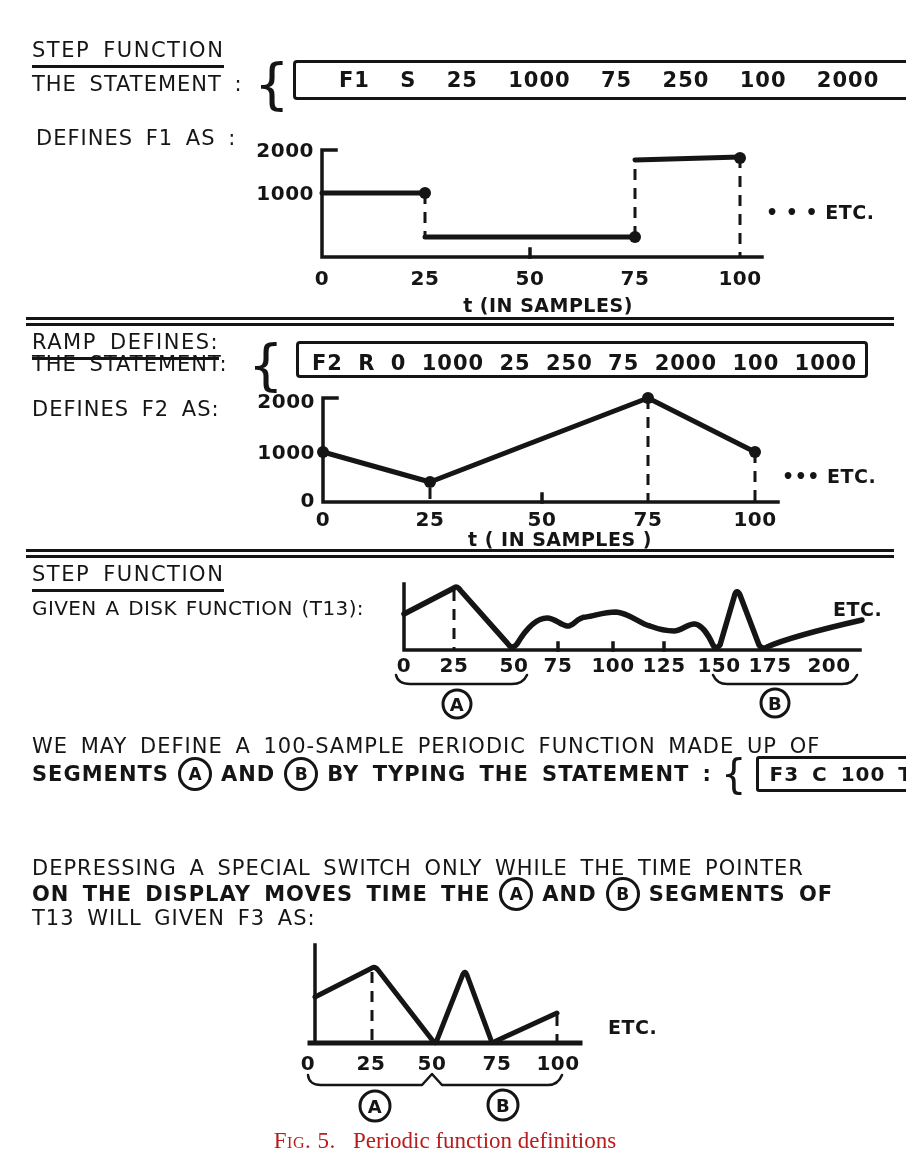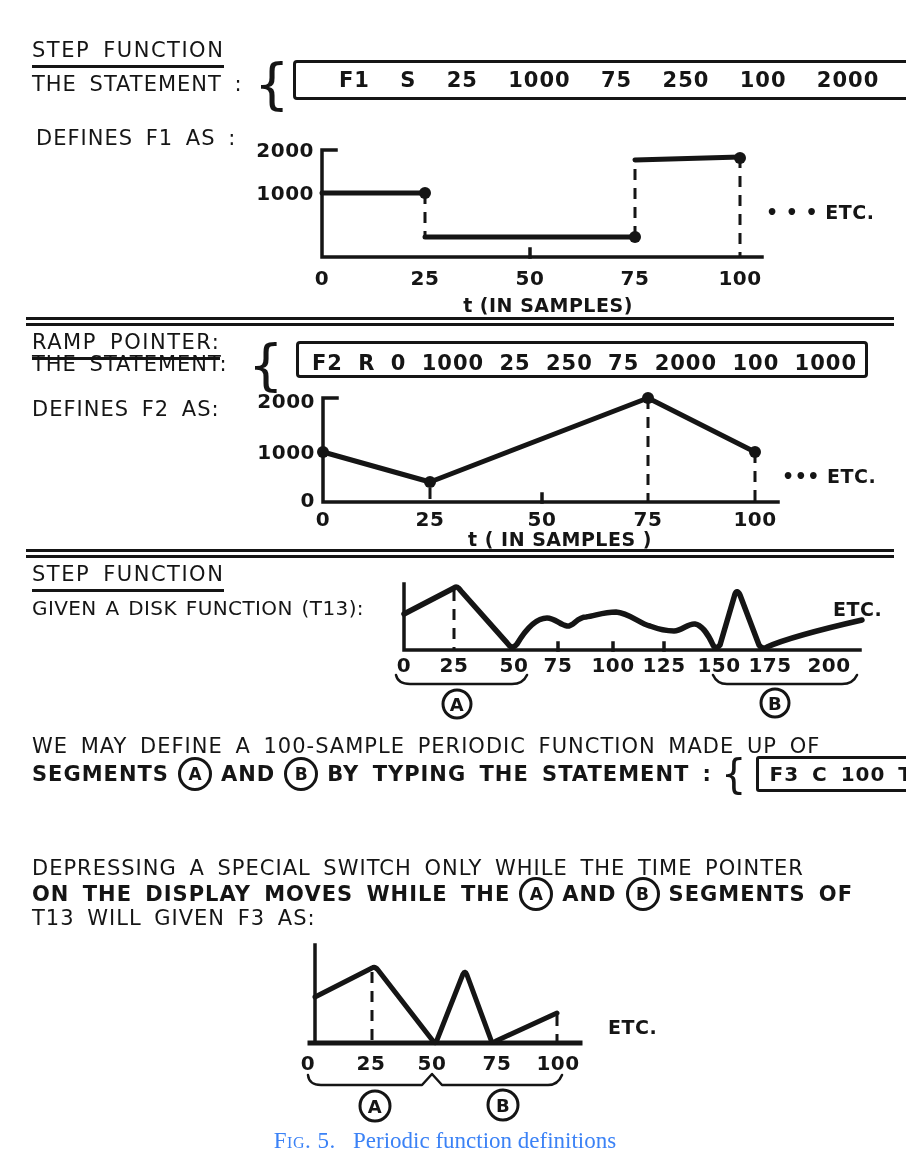--- a/index.html
+++ b/index.html
@@ -27,21 +27,21 @@
   .dot{fill:#151515;}
   .bracepath{stroke:#151515;stroke-width:2.5;fill:none;stroke-linecap:round;stroke-linejoin:round;}
   .circmark{stroke:#151515;stroke-width:3;fill:none;}
   .pline{position:absolute;display:flex;align-items:center;gap:9px;font-weight:bold;font-size:21px;
          letter-spacing:1px;word-spacing:5px;white-space:nowrap;}
   .circ{display:inline-flex;width:28px;height:28px;border:3px solid #151515;border-radius:50%;
         align-items:center;justify-content:center;font-size:17px;font-weight:bold;letter-spacing:0;flex:none;}
   .inlinebox{display:inline-flex;align-items:center;border:3px solid #151515;border-radius:3px;height:30px;
              padding:0 10px;font-size:20px;letter-spacing:1px;word-spacing:5px;flex:none;}
   .caption{position:absolute;left:0;width:890px;text-align:center;font-family:"Liberation Serif",serif;
-           font-size:23px;color:#3b82f6;}
+           font-size:23px;color:#b91c1c;}
   .caption .sc{font-variant:small-caps;letter-spacing:0.5px;}
 </style>
 </head>
 <body>
 
 <div class="stage">
 
   <div class="txt heading" style="left:32px;top:38px;">STEP FUNCTION</div>
   <div class="txt" style="left:32px;top:72px;">THE STATEMENT :</div>
   <div class="brace brace-lg" style="left:254px;top:56px;">{</div>
@@ -74,21 +74,21 @@
       <text x="300" y="157" text-anchor="middle">50</text>
       <text x="405" y="157" text-anchor="middle">75</text>
       <text x="510" y="157" text-anchor="middle">100</text>
     </g>
     <text class="small" x="536" y="91">• • • ETC.</text>
     <text class="small" x="318" y="184" text-anchor="middle">t (IN SAMPLES)</text>
   </svg>
 
   <div class="rule" style="top:317px;"></div>
 
-  <div class="txt heading" style="left:32px;top:330px;">RAMP POINTER:</div>
+  <div class="txt heading" style="left:32px;top:330px;">RAMP DEFINES:</div>
   <div class="txt" style="left:32px;top:352px;">THE STATEMENT:</div>
   <div class="brace brace-lg" style="left:248px;top:337px;">{</div>
   <div class="stmtbox ws-med" style="left:296px;top:341px;width:540px;height:31px;align-items:flex-end;">
     <span>F2 R 0 1000 25 250 75 2000 100 1000</span>
   </div>
   <div class="txt" style="left:32px;top:397px;">DEFINES F2 AS:</div>
 
   <svg class="chart" style="left:230px;top:385px;" width="676" height="165" viewBox="0 0 676 165">
     <path class="axis" d="M93 13 h14 M93 13 V117 H548"></path>
     <line class="axis" x1="312" y1="109" x2="312" y2="117"></line>
@@ -169,21 +169,21 @@
     <span class="circ">B</span>
     <span>BY TYPING THE STATEMENT :</span>
     <span class="brace-md" style="font-weight:normal;">{</span>
     <span class="inlinebox">
       <span>F3 C 100 T13</span>
     </span>
   </div>
 
   <div class="txt" style="left:32px;top:856px;">DEPRESSING A SPECIAL SWITCH ONLY WHILE THE TIME POINTER</div>
   <div class="pline" style="left:32px;top:879px;height:30px;">
-    <span>ON THE DISPLAY MOVES WHILE THE</span>
+    <span>ON THE DISPLAY MOVES TIME THE</span>
     <span class="circ">A</span>
     <span>AND</span>
     <span class="circ">B</span>
     <span>SEGMENTS OF</span>
   </div>
   <div class="txt" style="left:32px;top:906px;">T13 WILL GIVEN F3 AS:</div>
 
   <svg class="chart" style="left:280px;top:928px;" width="420" height="200" viewBox="0 0 420 200">
     <path class="axis" d="M35 17 V115"></path>
     <path class="thick-axis" d="M30 115 H300"></path>

